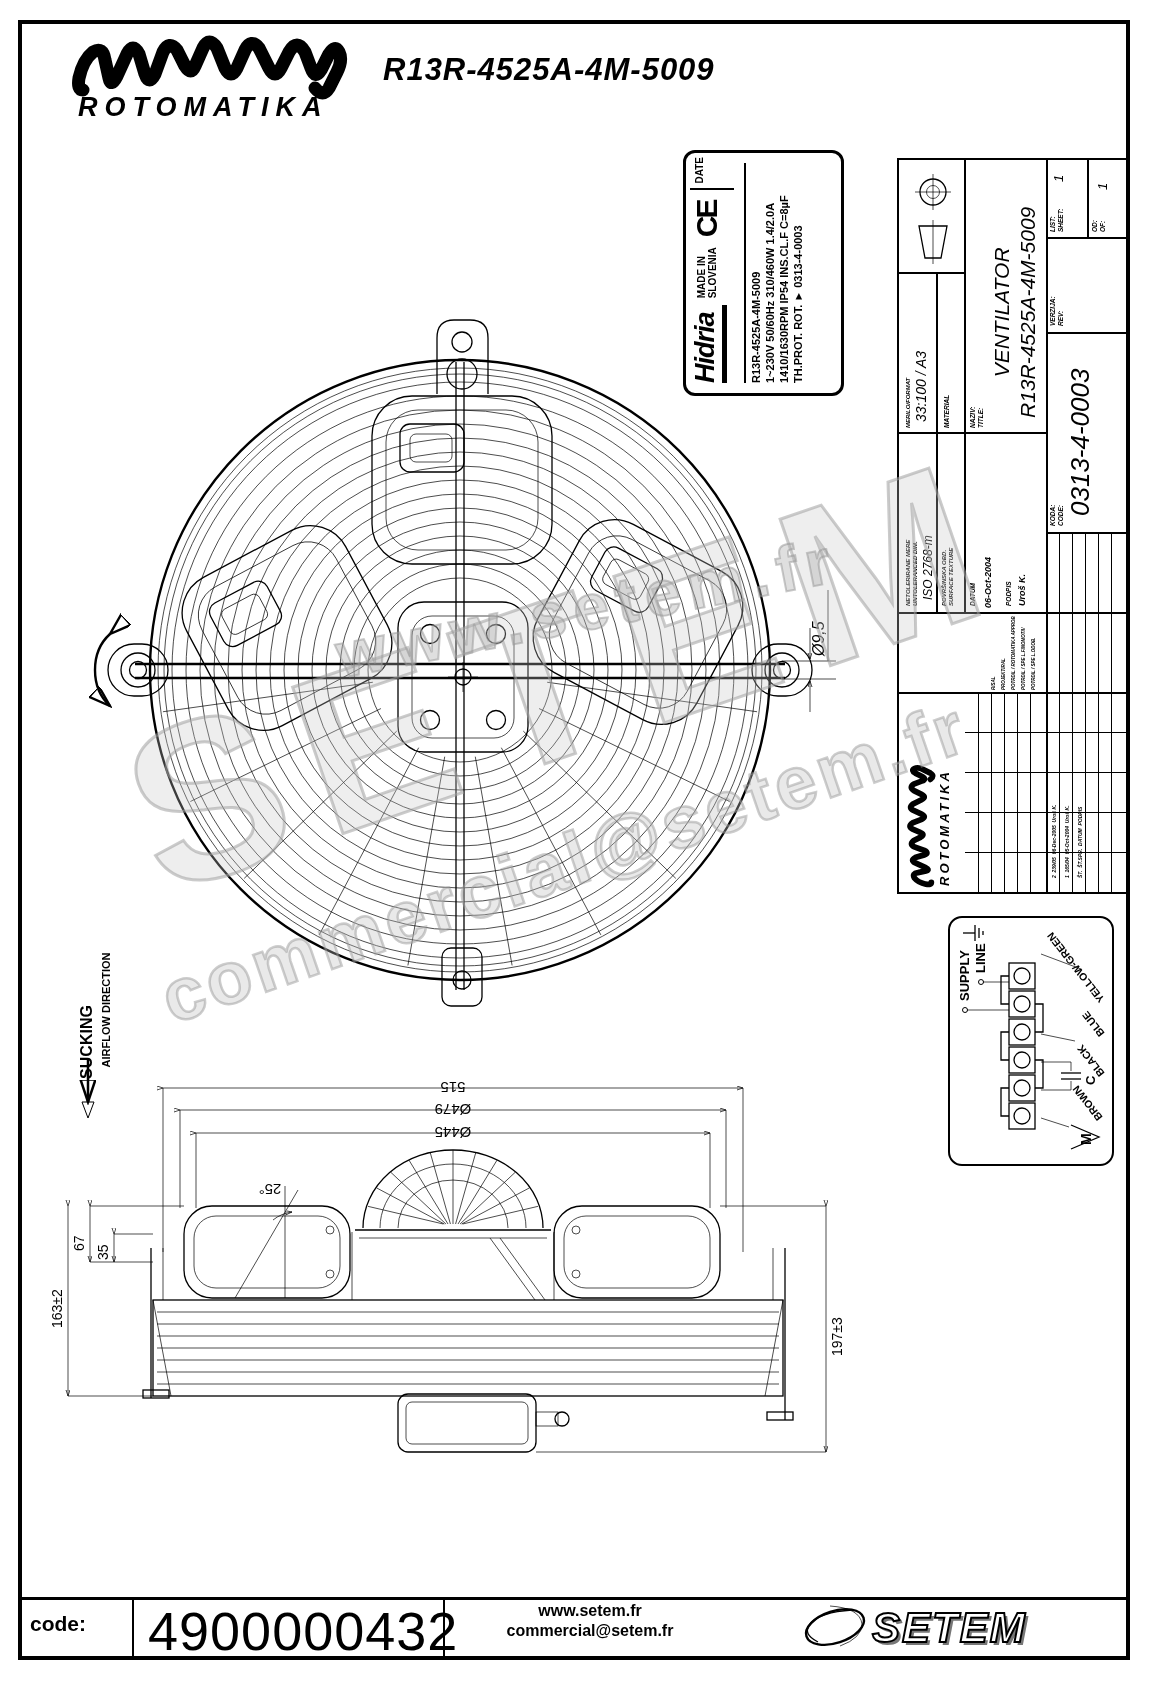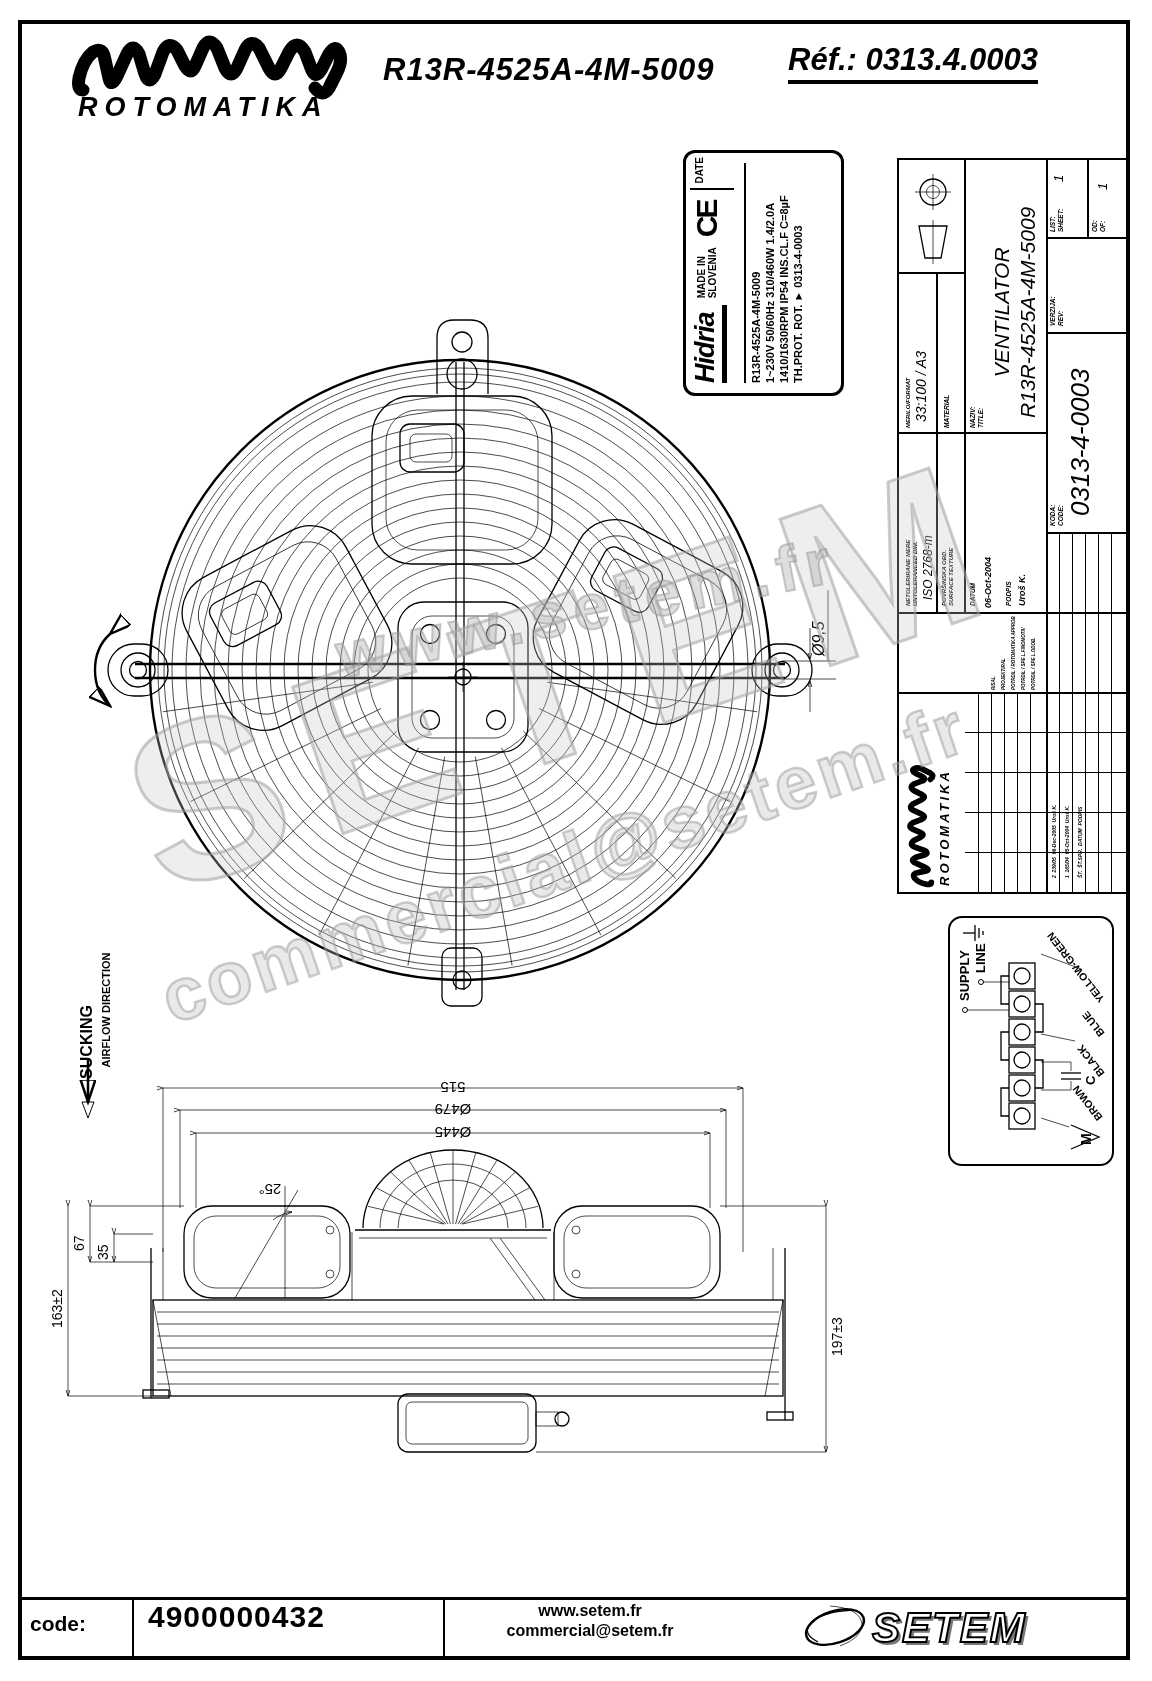--- a/index.html
+++ b/index.html
@@ -44,21 +44,20 @@
 <body>
 
 <div class="page">
   <div class="frame"></div>
 
   <svg class="abs" style="left:75px;top:38px;" width="270" height="62" viewBox="0 0 270 62">
     <path d="M8 52 Q2 52 4 40 Q8 22 18 14 Q28 8 30 22 L34 40 Q36 50 42 38 L52 16 Q58 4 64 16 L70 36 Q74 48 80 36 L88 14 Q94 2 102 12 L110 28 Q116 38 120 28 L128 10 Q134 -2 142 10 L150 30 Q156 42 162 30 L170 12 Q176 0 184 10 L194 30 Q200 42 206 30 L214 14 Q222 0 230 14 L236 30 Q240 42 246 32 L254 16 Q260 6 264 14 Q268 22 262 34 L254 50 Q248 60 240 50" stroke="#000" stroke-width="13" stroke-linecap="round" fill="none"></path>
   </svg>
   <div class="abs brandtxt" style="left:78px;top:92px;">ROTOMATIKA</div>
   <div class="abs hdr-model" style="left:383px;top:52px;">R13R-4525A-4M-5009</div>
-  <div class="abs hdr-ref" style="left:788px;top:42px;">Réf.: 0313.4.0003</div>
 
   <svg id="fansvg" style="left:40px;top:290px;" width="820" height="770" viewBox="0 0 820 770">
     <defs>
       <marker id="arr" markerWidth="10" markerHeight="8" refX="9" refY="3" orient="auto">
         <path d="M0,0 L9,3 L0,6 z" fill="#000" stroke="none"></path>
       </marker>
       <g id="blade">
         <rect x="-90" y="-84" width="180" height="168" rx="40" class="med"></rect>
         <rect x="-76" y="-70" width="152" height="140" rx="32" class="thin"></rect>
         <rect x="-62" y="-56" width="64" height="48" rx="10" class="med"></rect>
@@ -438,21 +437,21 @@
   </div>
 
   <div class="wm wm-big" style="left:95px;top:700px;">SETEM</div>
   <div class="wm wm-mid" style="left:330px;top:620px;">www.setem.fr</div>
   <div class="wm wm-sm" style="left:150px;top:960px;">commercial@setem.fr</div>
 
   <div class="ln" style="left:18px;top:1597px;width:1112px;height:3px;"></div>
   <div class="ln" style="left:132px;top:1597px;width:2px;height:63px;"></div>
   <div class="ln" style="left:443px;top:1597px;width:2px;height:63px;"></div>
   <div class="abs" style="left:30px;top:1612px;font-size:21px;font-weight:bold;">code:</div>
-  <div class="abs" style="left:148px;top:1600px;font-size:30px;font-weight:bold;letter-spacing:1px;">4900000432</div>
+  <div class="abs" style="left:148px;top:1600px;font-size:54px;font-weight:normal;letter-spacing:1px;">4900000432</div>
   <div class="abs" style="left:445px;top:1602px;width:290px;text-align:center;font-size:16px;font-weight:bold;">www.setem.fr</div>
   <div class="abs" style="left:445px;top:1622px;width:290px;text-align:center;font-size:16px;font-weight:bold;">commercial@setem.fr</div>
   <svg style="left:800px;top:1598px;" width="70" height="58" viewBox="0 0 70 58">
     <ellipse cx="35" cy="29" rx="30" ry="16" transform="rotate(-18 35 29)" class="bold"></ellipse>
     <path d="M18,44 Q2,36 10,26 Q20,14 52,12" class="med"></path>
     <path d="M30,8 Q60,10 62,26 Q62,40 40,48" class="thin"></path>
   </svg>
   <div class="abs setemlogo" style="left:872px;top:1604px;">SETEM</div>
 </div>
 

